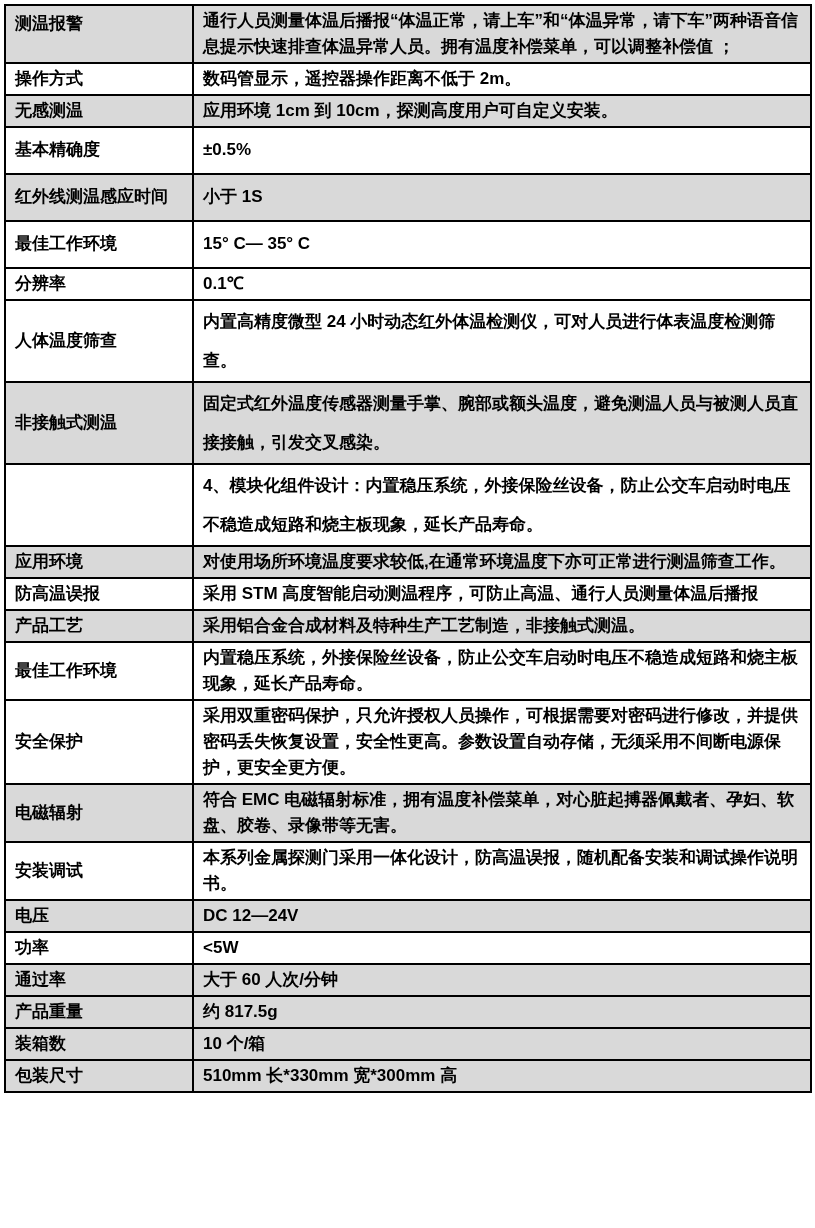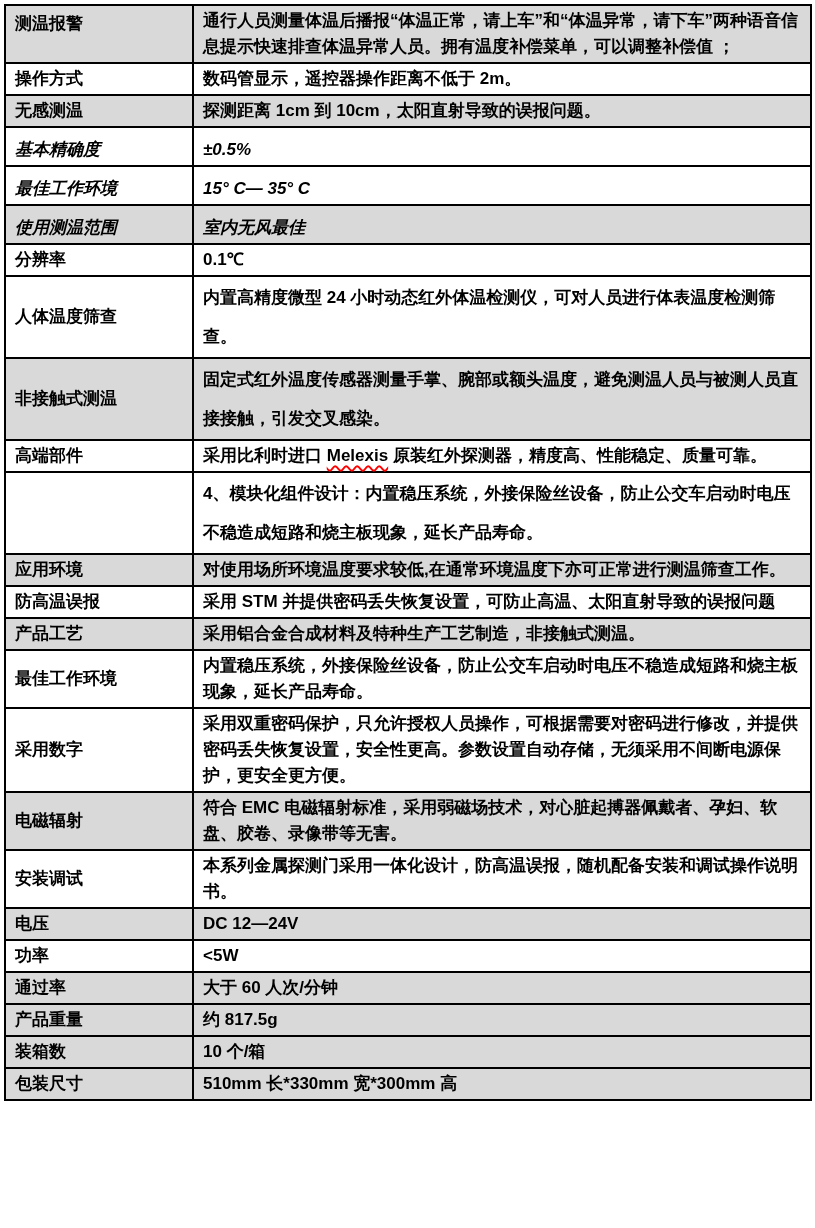--- a/index.html
+++ b/index.html
@@ -32,22 +32,21 @@
   }
   td.label-cell {
     padding-left: 9px;
     padding-right: 4px;
   }
   tr.shaded td {
     background: #d9d9d9;
   }
   tr.tall td {
     padding-top: 9px;
-    padding-bottom: 2px;
-    font-style: italic;
+    padding-bottom: 10px;
   }
   tr.loose td.value-cell {
     line-height: 39px;
   }
   tr.loose td {
     padding-top: 1px;
     padding-bottom: 1px;
   }
   tr.vtop td.label-cell {
     vertical-align: top;
@@ -73,77 +72,73 @@
         <tr class="shaded vtop">
           <td class="label-cell">测温报警</td>
           <td class="value-cell">通行人员测量体温后播报“体温正常，请上车”和“体温异常，请下车”两种语音信息提示快速排查体温异常人员。拥有温度补偿菜单，可以调整补偿值 ；</td>
         </tr>
         <tr class="">
           <td class="label-cell">操作方式</td>
           <td class="value-cell">数码管显示，遥控器操作距离不低于 2m。</td>
         </tr>
         <tr class="shaded">
           <td class="label-cell">无感测温</td>
-          <td class="value-cell">探测距离 1cm 到 10cm，太阳直射导致的误报问题。</td>
+          <td class="value-cell">应用环境 1cm 到 10cm，探测高度用户可自定义安装。</td>
         </tr>
         <tr class="tall">
           <td class="label-cell">基本精确度</td>
           <td class="value-cell">±0.5%</td>
         </tr>
+        <tr class="shaded tall">
+          <td class="label-cell">红外线测温感应时间</td>
+          <td class="value-cell">小于 1S</td>
+        </tr>
         <tr class="tall">
           <td class="label-cell">最佳工作环境</td>
           <td class="value-cell"> 15° C— 35° C</td>
-        </tr>
-        <tr class="shaded tall">
-          <td class="label-cell">使用测温范围</td>
-          <td class="value-cell">室内无风最佳</td>
         </tr>
         <tr class="">
           <td class="label-cell">分辨率</td>
           <td class="value-cell">0.1℃</td>
         </tr>
         <tr class="loose">
           <td class="label-cell">人体温度筛查</td>
           <td class="value-cell">内置高精度微型 24 小时动态红外体温检测仪，可对人员进行体表温度检测筛查。</td>
         </tr>
         <tr class="shaded loose">
           <td class="label-cell">非接触式测温</td>
           <td class="value-cell">固定式红外温度传感器测量手掌、腕部或额头温度，避免测温人员与被测人员直接接触，引发交叉感染。</td>
         </tr>
-        <tr class="">
-          <td class="label-cell">高端部件</td>
-          <td class="value-cell">采用比利时进口 <span class="squiggle">Melexis</span> 原装红外探测器，精度高、性能稳定、质量可靠。</td>
-        </tr>
         <tr class="loose">
           <td class="label-cell"></td>
           <td class="value-cell">4、模块化组件设计：内置稳压系统，外接保险丝设备，防止公交车启动时电压不稳造成短路和烧主板现象，延长产品寿命。</td>
         </tr>
         <tr class="shaded">
           <td class="label-cell">应用环境</td>
           <td class="value-cell">对使用场所环境温度要求较低,在通常环境温度下亦可正常进行测温筛查工作。</td>
         </tr>
         <tr class="">
           <td class="label-cell">防高温误报</td>
-          <td class="value-cell">采用 STM 并提供密码丢失恢复设置，可防止高温、太阳直射导致的误报问题</td>
+          <td class="value-cell">采用 STM 高度智能启动测温程序，可防止高温、通行人员测量体温后播报</td>
         </tr>
         <tr class="shaded">
           <td class="label-cell">产品工艺</td>
           <td class="value-cell">采用铝合金合成材料及特种生产工艺制造，非接触式测温。</td>
         </tr>
         <tr class="">
           <td class="label-cell">最佳工作环境</td>
           <td class="value-cell">内置稳压系统，外接保险丝设备，防止公交车启动时电压不稳造成短路和烧主板现象，延长产品寿命。</td>
         </tr>
         <tr class="">
-          <td class="label-cell">采用数字</td>
+          <td class="label-cell">安全保护</td>
           <td class="value-cell">采用双重密码保护，只允许授权人员操作，可根据需要对密码进行修改，并提供密码丢失恢复设置，安全性更高。参数设置自动存储，无须采用不间断电源保护，更安全更方便。</td>
         </tr>
         <tr class="shaded">
           <td class="label-cell">电磁辐射</td>
-          <td class="value-cell">符合 EMC 电磁辐射标准，采用弱磁场技术，对心脏起搏器佩戴者、孕妇、软盘、胶卷、录像带等无害。</td>
+          <td class="value-cell">符合 EMC 电磁辐射标准，拥有温度补偿菜单，对心脏起搏器佩戴者、孕妇、软盘、胶卷、录像带等无害。</td>
         </tr>
         <tr class="">
           <td class="label-cell">安装调试</td>
           <td class="value-cell">本系列金属探测门采用一体化设计，防高温误报，随机配备安装和调试操作说明书。</td>
         </tr>
         <tr class="shaded">
           <td class="label-cell">电压</td>
           <td class="value-cell">DC 12—24V</td>
         </tr>
         <tr class="">

